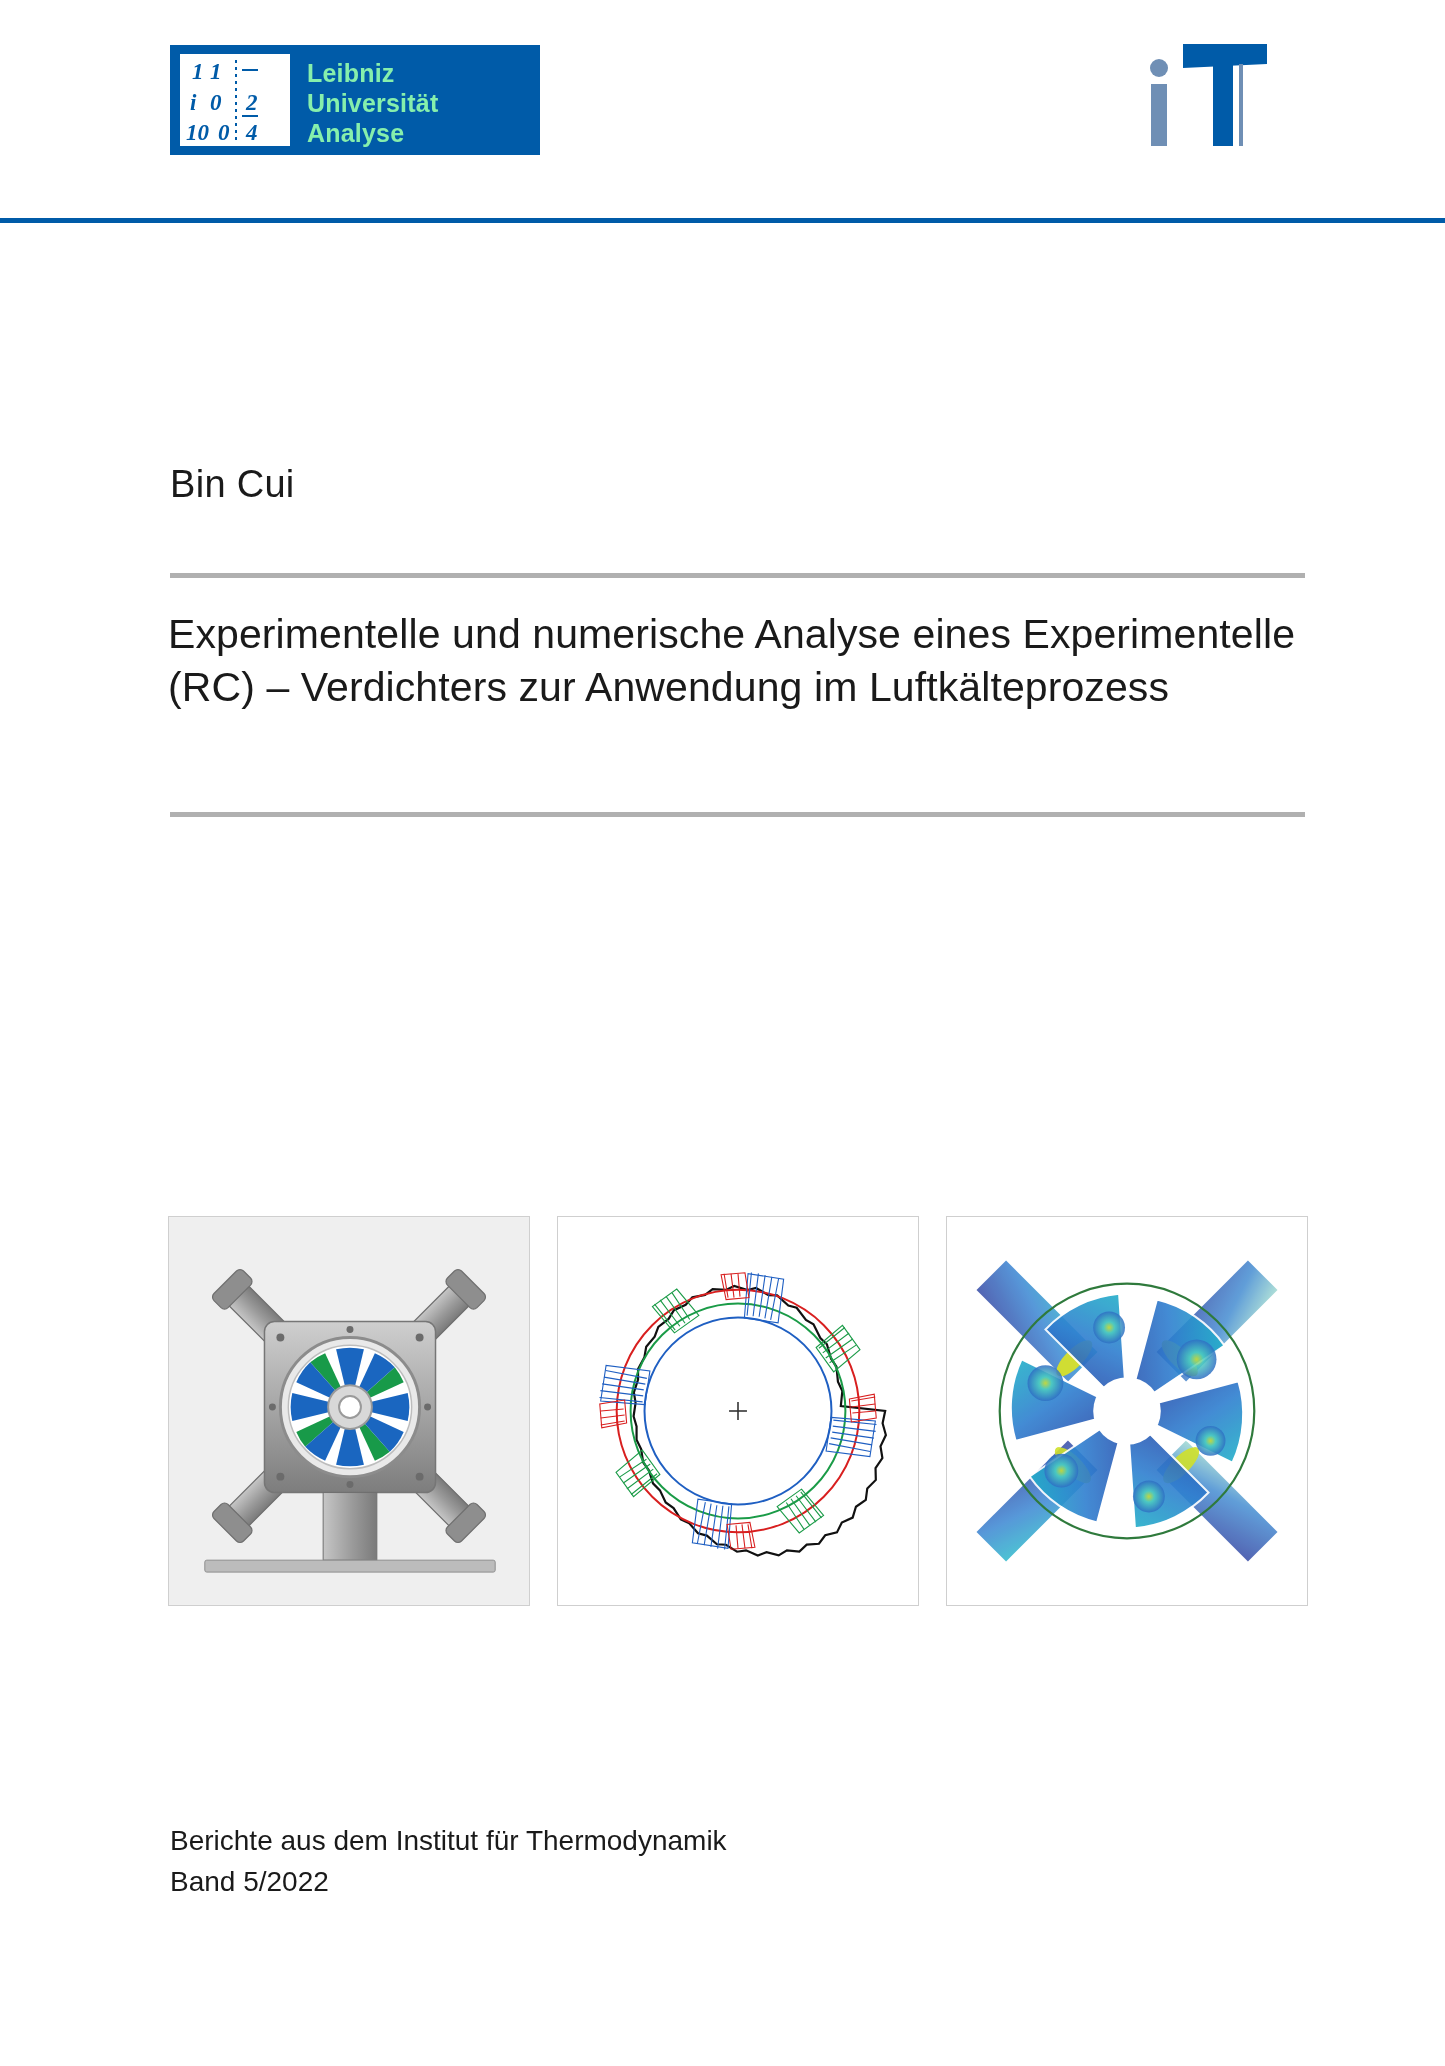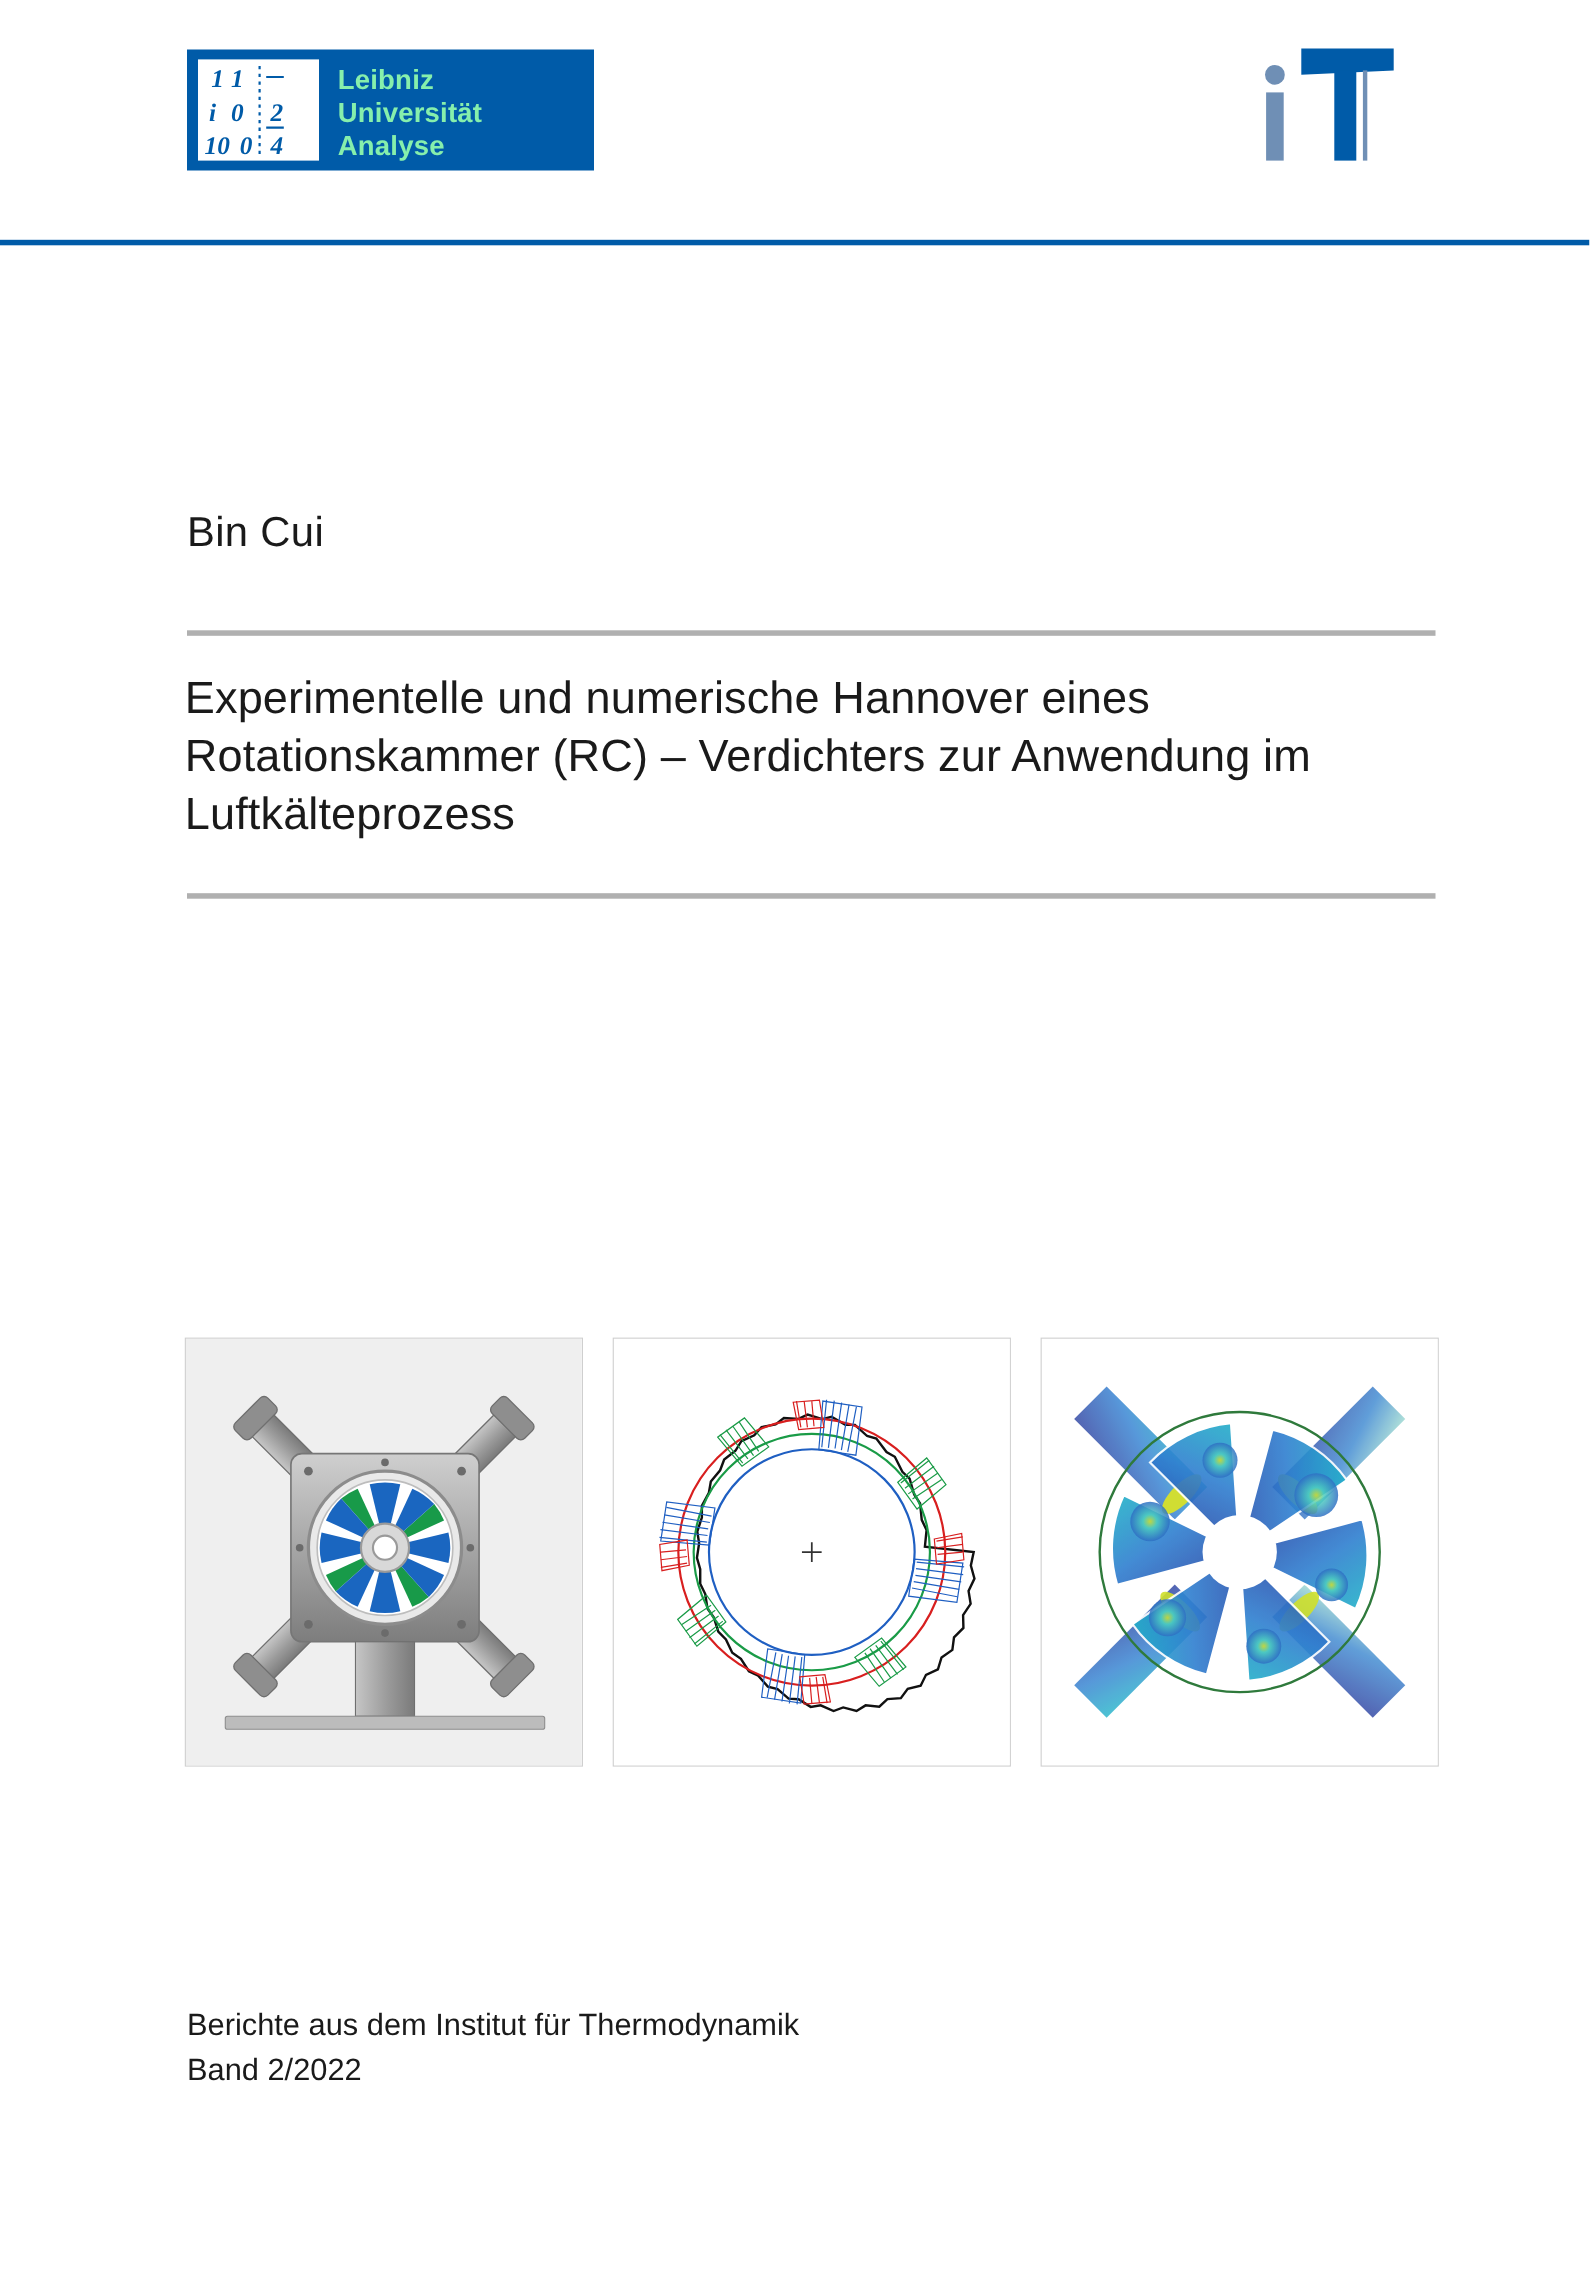--- a/index.html
+++ b/index.html
@@ -182,21 +182,21 @@
       <rect x="96" y="26" width="4" height="82" fill="#6f8fb5"></rect>
     </svg>
   </div>
 
   <div class="header-rule"></div>
 </div>
 
 <div class="author">Bin Cui</div>
 
 <div class="rule-top"></div>
-<div class="title">Experimentelle und numerische Hannover eines Rotationskammer (RC) – Verdichters zur Anwendung im Luftkälteprozess</div>
+<div class="title">Experimentelle und numerische Analyse eines Experimentelle (RC) – Verdichters zur Anwendung im Luftkälteprozess</div>
 <div class="rule-bottom"></div>
 
 <div class="figures">
 
   <div class="fig">
     <svg viewBox="0 0 362 390" xmlns="http://www.w3.org/2000/svg">
       <rect x="0" y="0" width="362" height="390" fill="#efefef"></rect>
       <defs>
         <linearGradient id="gmet" x1="0" y1="0" x2="0" y2="1">
           <stop offset="0" stop-color="#cfcfcf"></stop>
@@ -420,14 +420,14 @@
         </g>
 
         <circle cx="0" cy="0" r="34" fill="#ffffff"></circle>
       </g>
     </svg>
   </div>
 </div>
 
 <div class="series">
   <div>Berichte aus dem Institut für Thermodynamik</div>
-  <div>Band 2/2022</div>
+  <div>Band 5/2022</div>
 </div>
 
 </body></html>

